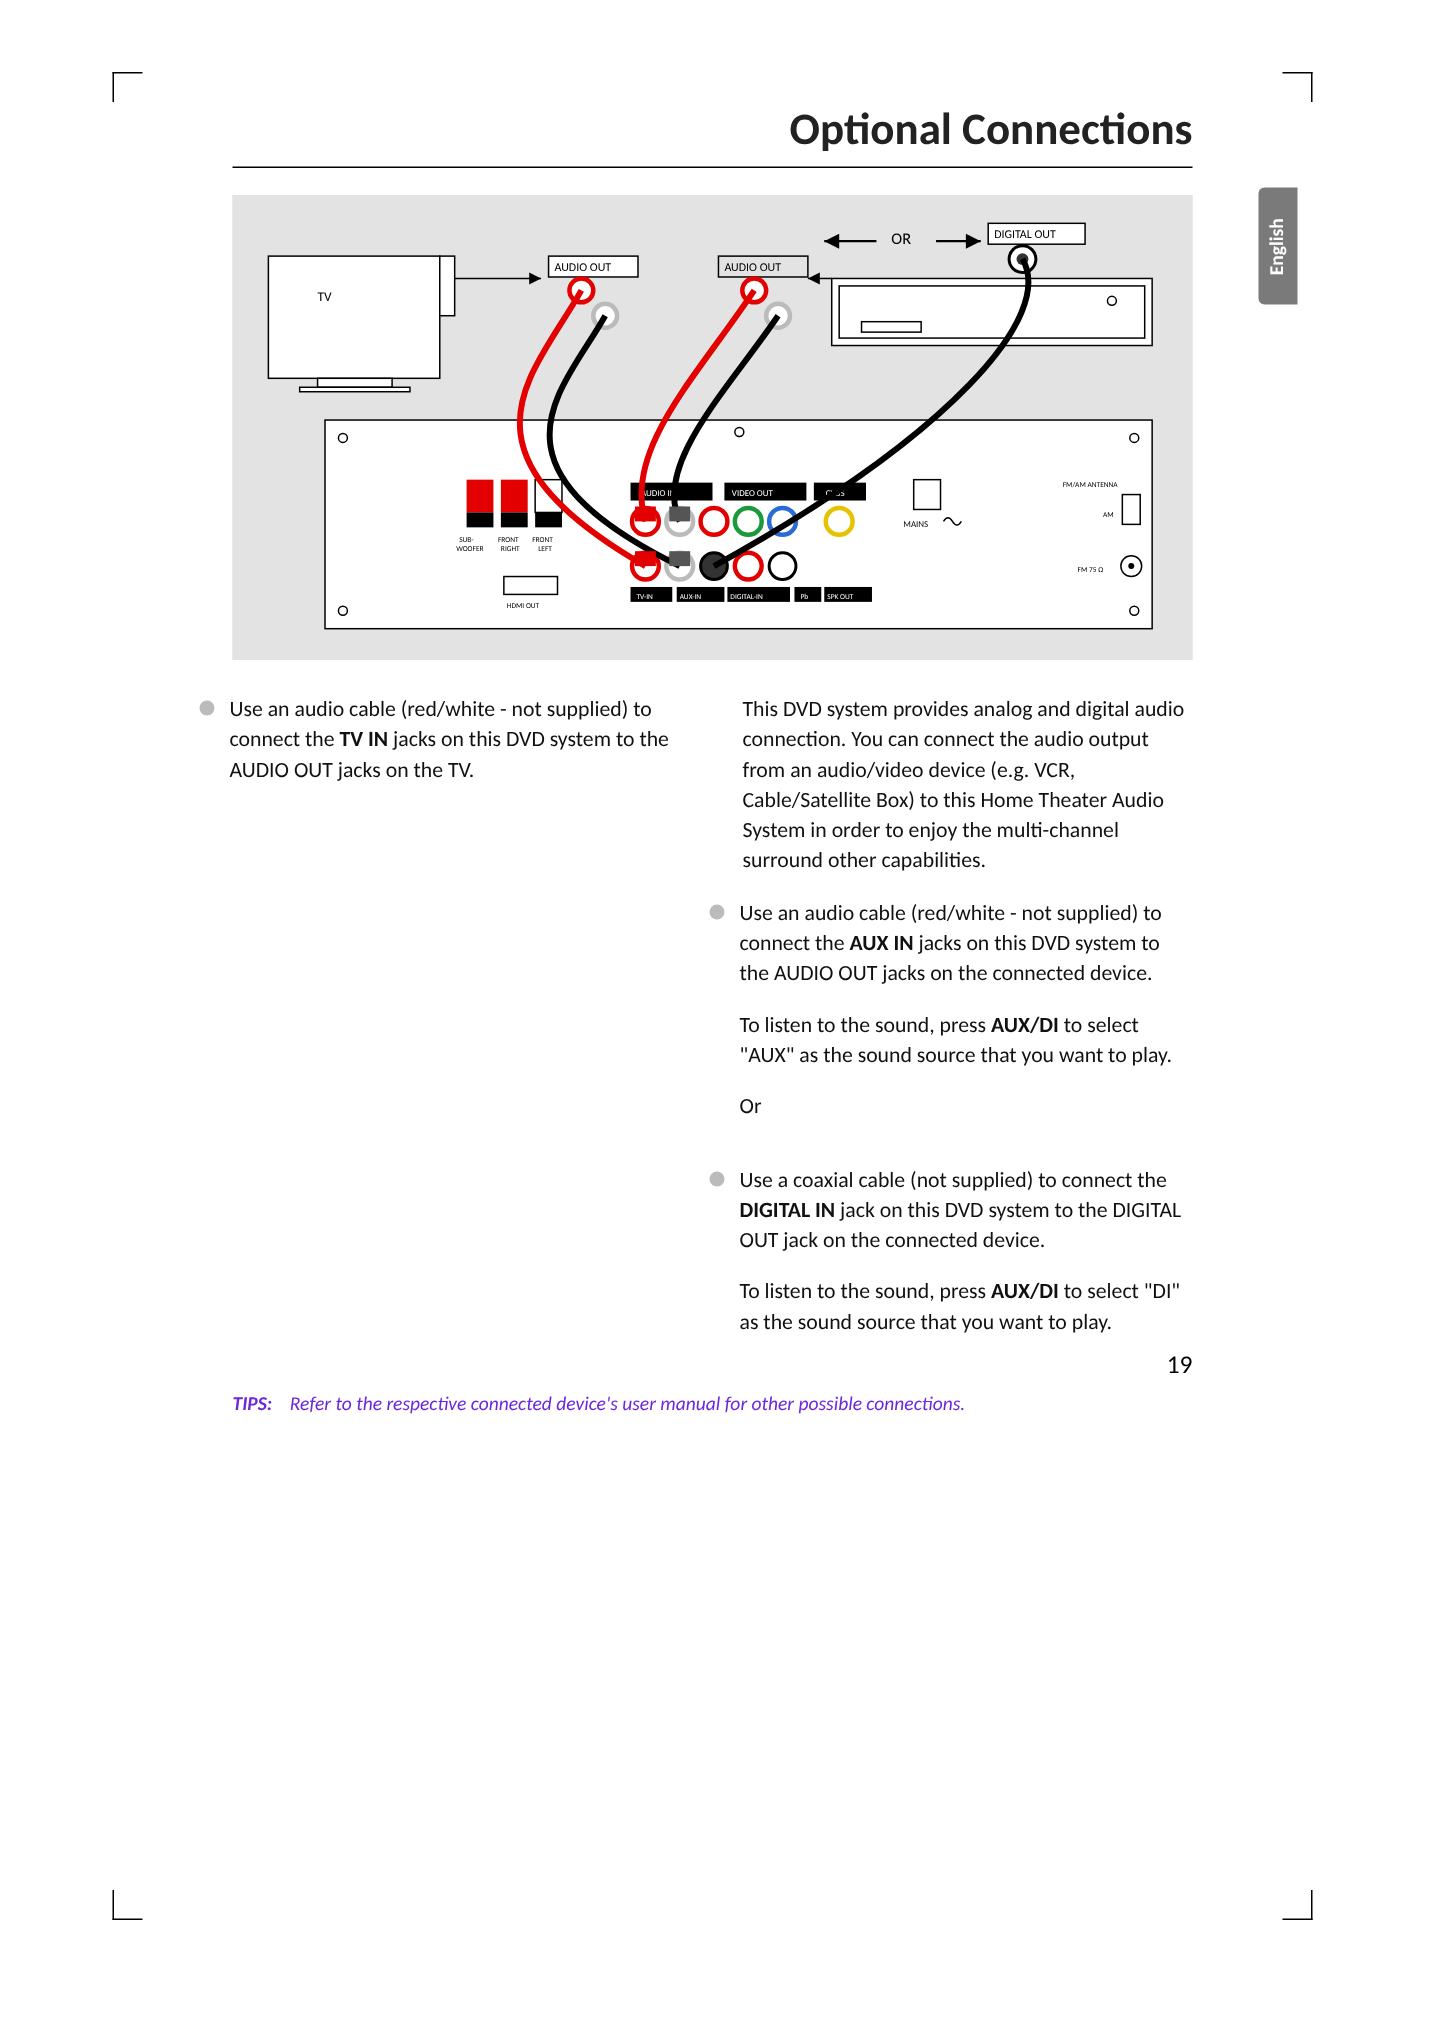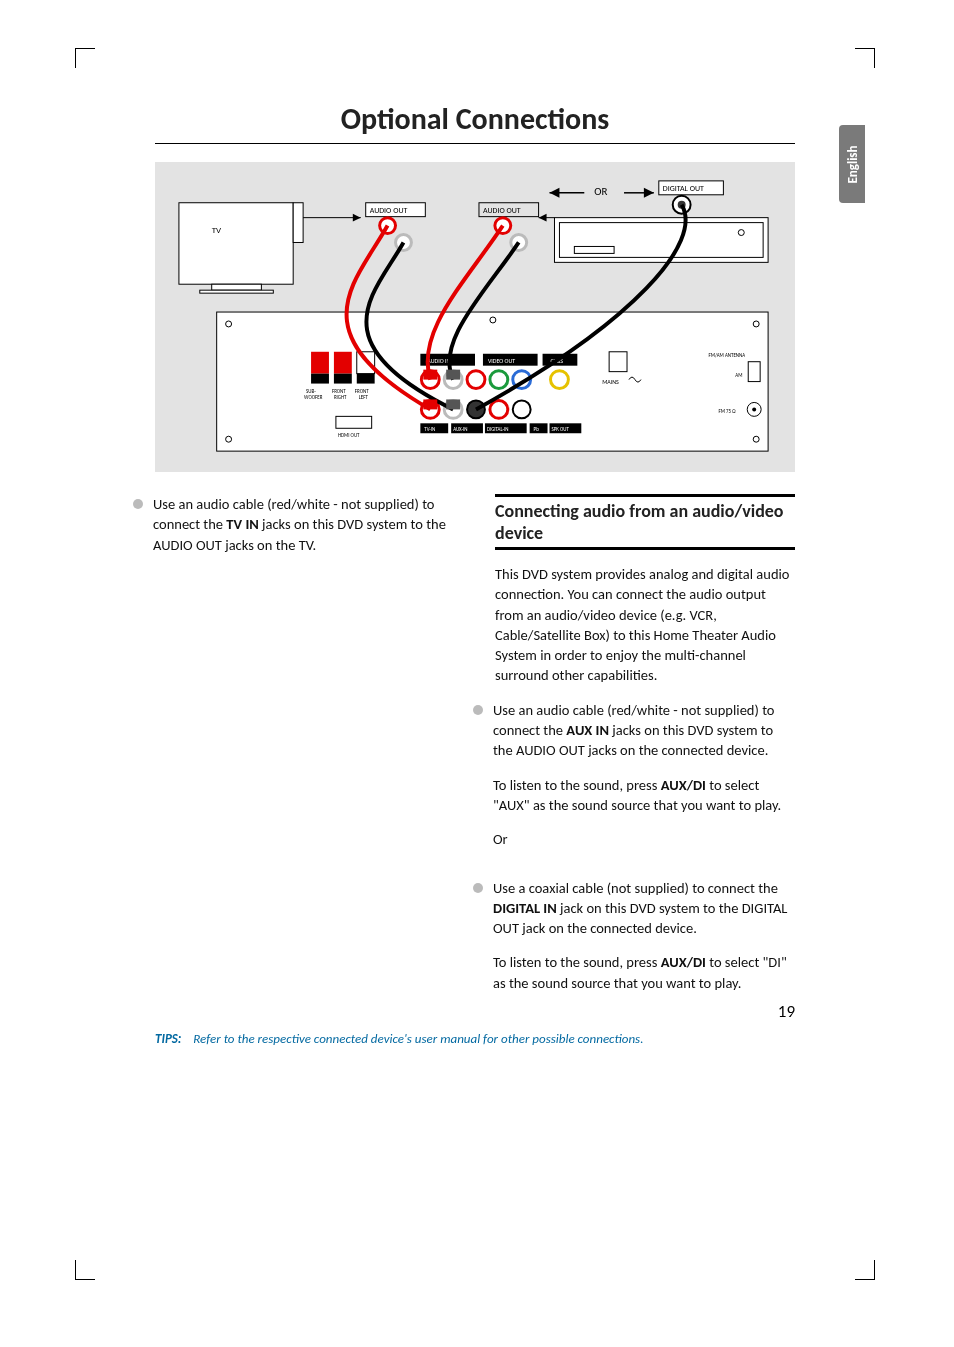--- a/index.html
+++ b/index.html
@@ -23,24 +23,24 @@
     border-color: #000;
   }
   .crop-tl { left: 75px; top: 48px; border-left: 1px solid #000; border-top: 1px solid #000; }
   .crop-tr { left: 855px; top: 48px; border-right: 1px solid #000; border-top: 1px solid #000; }
   .crop-bl { left: 75px; top: 1260px; border-left: 1px solid #000; border-bottom: 1px solid #000; }
   .crop-br { left: 855px; top: 1260px; border-right: 1px solid #000; border-bottom: 1px solid #000; }
 
   .title-row {
     border-bottom: 1px solid #000;
     padding-bottom: 6px;
-    margin-top: 60px;
+    margin-top: 28px;
     margin-left: 80px;
     width: 640px;
-    text-align: center;
+    text-align: right;
   }
   .title-row h1 {
     font-size: 30px;
     font-weight: bold;
     color: #222;
   }
 
   .lang-tab {
     position: absolute;
     right: 0px;
@@ -107,21 +107,21 @@
   .bullet-body { font-size: 14.5px; line-height: 1.4; color: #111; }
   .bullet-body p { margin-bottom: 14px; }
   .bold-inline { font-weight: bold; }
 
   .tips {
     margin-top: 10px;
     margin-left: 80px;
     width: 640px;
     font-size: 13px;
     font-style: italic;
-    color: #0369a1;
+    color: #6d28d9;
   }
   .tips .tips-label { font-weight: bold; font-style: italic; }
 
   .page-num {
     position: absolute;
     right: 70px;
     bottom: 24px;
     font-size: 17px;
   }
 </style>
@@ -267,21 +267,20 @@
         <div class="bullet-mark"></div>
         <div class="bullet-body">
           <p>
             <span>Use an audio cable (red/white - not supplied) to connect the </span><span class="bold-inline">TV IN</span><span> jacks on this DVD system to the AUDIO OUT jacks on the TV.</span>
           </p>
         </div>
       </div>
     </div>
 
     <div class="col">
-      <h2>Connecting audio from an audio/video device</h2>
       <p>This DVD system provides analog and digital audio connection. You can connect the audio output from an audio/video device (e.g. VCR, Cable/Satellite Box) to this Home Theater Audio System in order to enjoy the multi-channel surround other capabilities.</p>
       <div class="bullet">
         <div class="bullet-mark"></div>
         <div class="bullet-body">
           <p>
             <span>Use an audio cable (red/white - not supplied) to connect the </span><span class="bold-inline">AUX IN</span><span> jacks on this DVD system to the AUDIO OUT jacks on the connected device.</span>
           </p>
           <p>
             <span>To listen to the sound, press </span><span class="bold-inline">AUX/DI</span><span> to select "AUX" as the sound source that you want to play.</span>
           </p>

